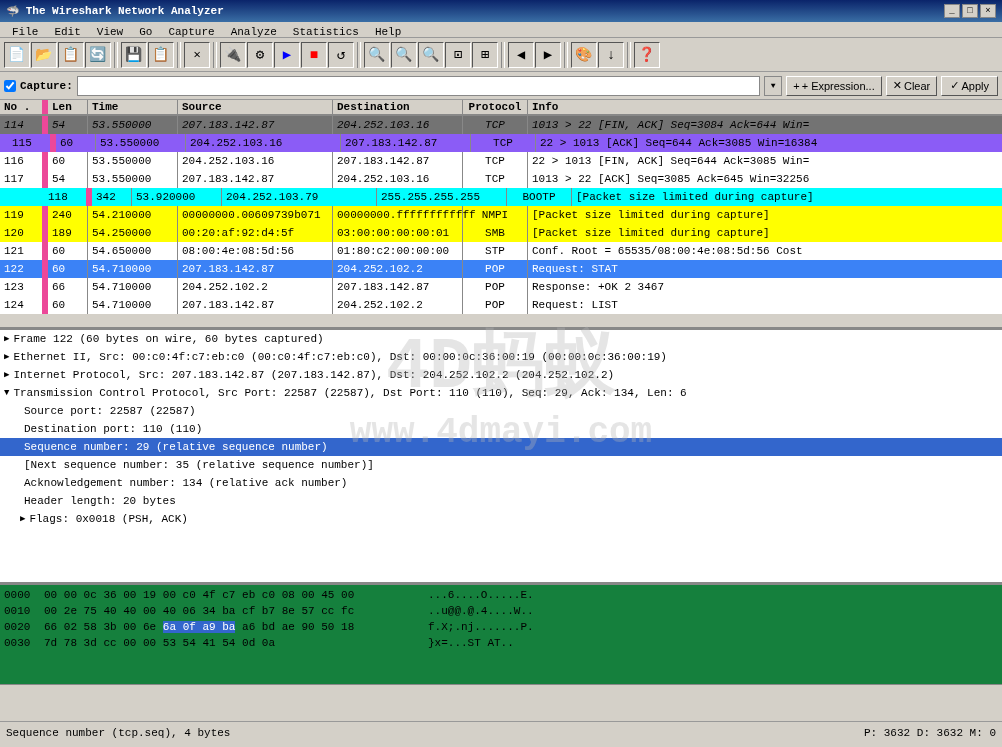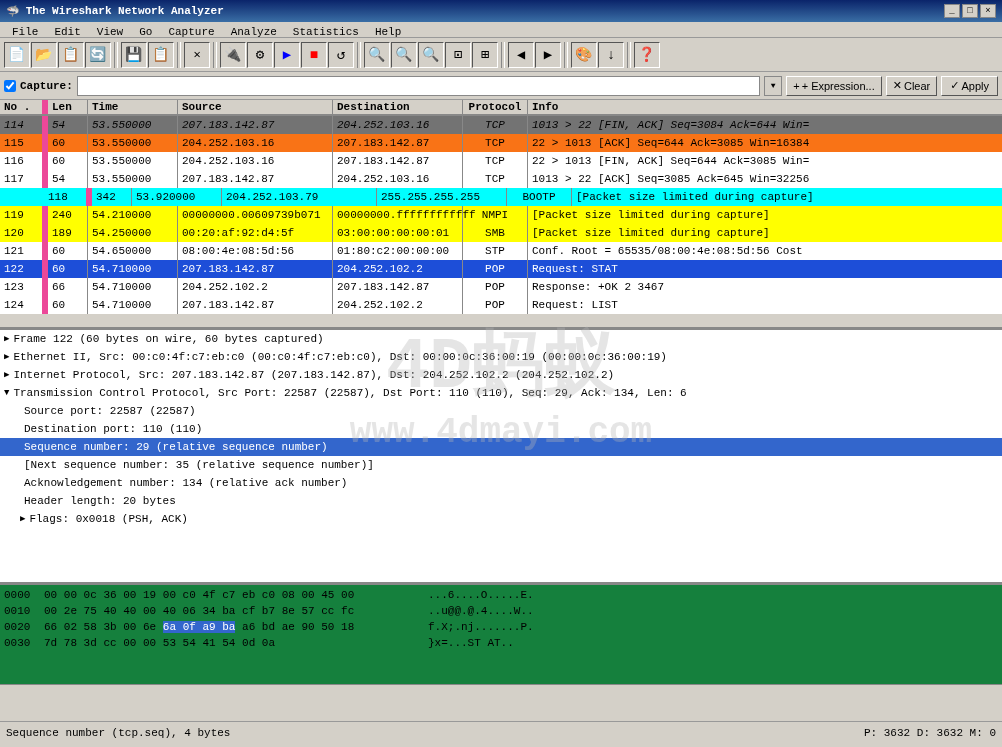--- a/index.html
+++ b/index.html
@@ -326,21 +326,21 @@
       <div id="packet-rows">
           <div class="packet-row" style="background: #737373; font-style: italic;">
     <div class="col-no">114</div>
     <div class="col-len">54</div>
     <div class="col-time">53.550000</div>
     <div class="col-src">207.183.142.87</div>
     <div class="col-dst">204.252.103.16</div>
     <div class="col-proto">TCP</div>
     <div class="col-info">1013 &gt; 22 [FIN, ACK] Seq=3084 Ack=644 Win=</div>
   </div>
-          <div class="packet-row" style="background: #f97316;">
+          <div class="packet-row" style="background: #8b5cf6; padding-left: 8px;">
     <div class="col-no">115</div>
     <div class="col-len">60</div>
     <div class="col-time">53.550000</div>
     <div class="col-src">204.252.103.16</div>
     <div class="col-dst">207.183.142.87</div>
     <div class="col-proto">TCP</div>
     <div class="col-info">22 &gt; 1013 [ACK] Seq=644 Ack=3085 Win=16384</div>
   </div>
           <div class="packet-row" style="background: white;">
     <div class="col-no">116</div>
@@ -389,21 +389,21 @@
   </div>
           <div class="packet-row" style="background: white;">
     <div class="col-no">121</div>
     <div class="col-len">60</div>
     <div class="col-time">54.650000</div>
     <div class="col-src">08:00:4e:08:5d:56</div>
     <div class="col-dst">01:80:c2:00:00:00</div>
     <div class="col-proto">STP</div>
     <div class="col-info">Conf. Root = 65535/08:00:4e:08:5d:56  Cost</div>
   </div>
-          <div class="packet-row" style="background: #1d4ed8; color: white;">
+          <div class="packet-row" style="background: #3b82f6; color: white;">
     <div class="col-no">122</div>
     <div class="col-len">60</div>
     <div class="col-time">54.710000</div>
     <div class="col-src">207.183.142.87</div>
     <div class="col-dst">204.252.102.2</div>
     <div class="col-proto">POP</div>
     <div class="col-info">Request: STAT</div>
   </div>
           <div class="packet-row" style="background: white;">
     <div class="col-no">123</div>

